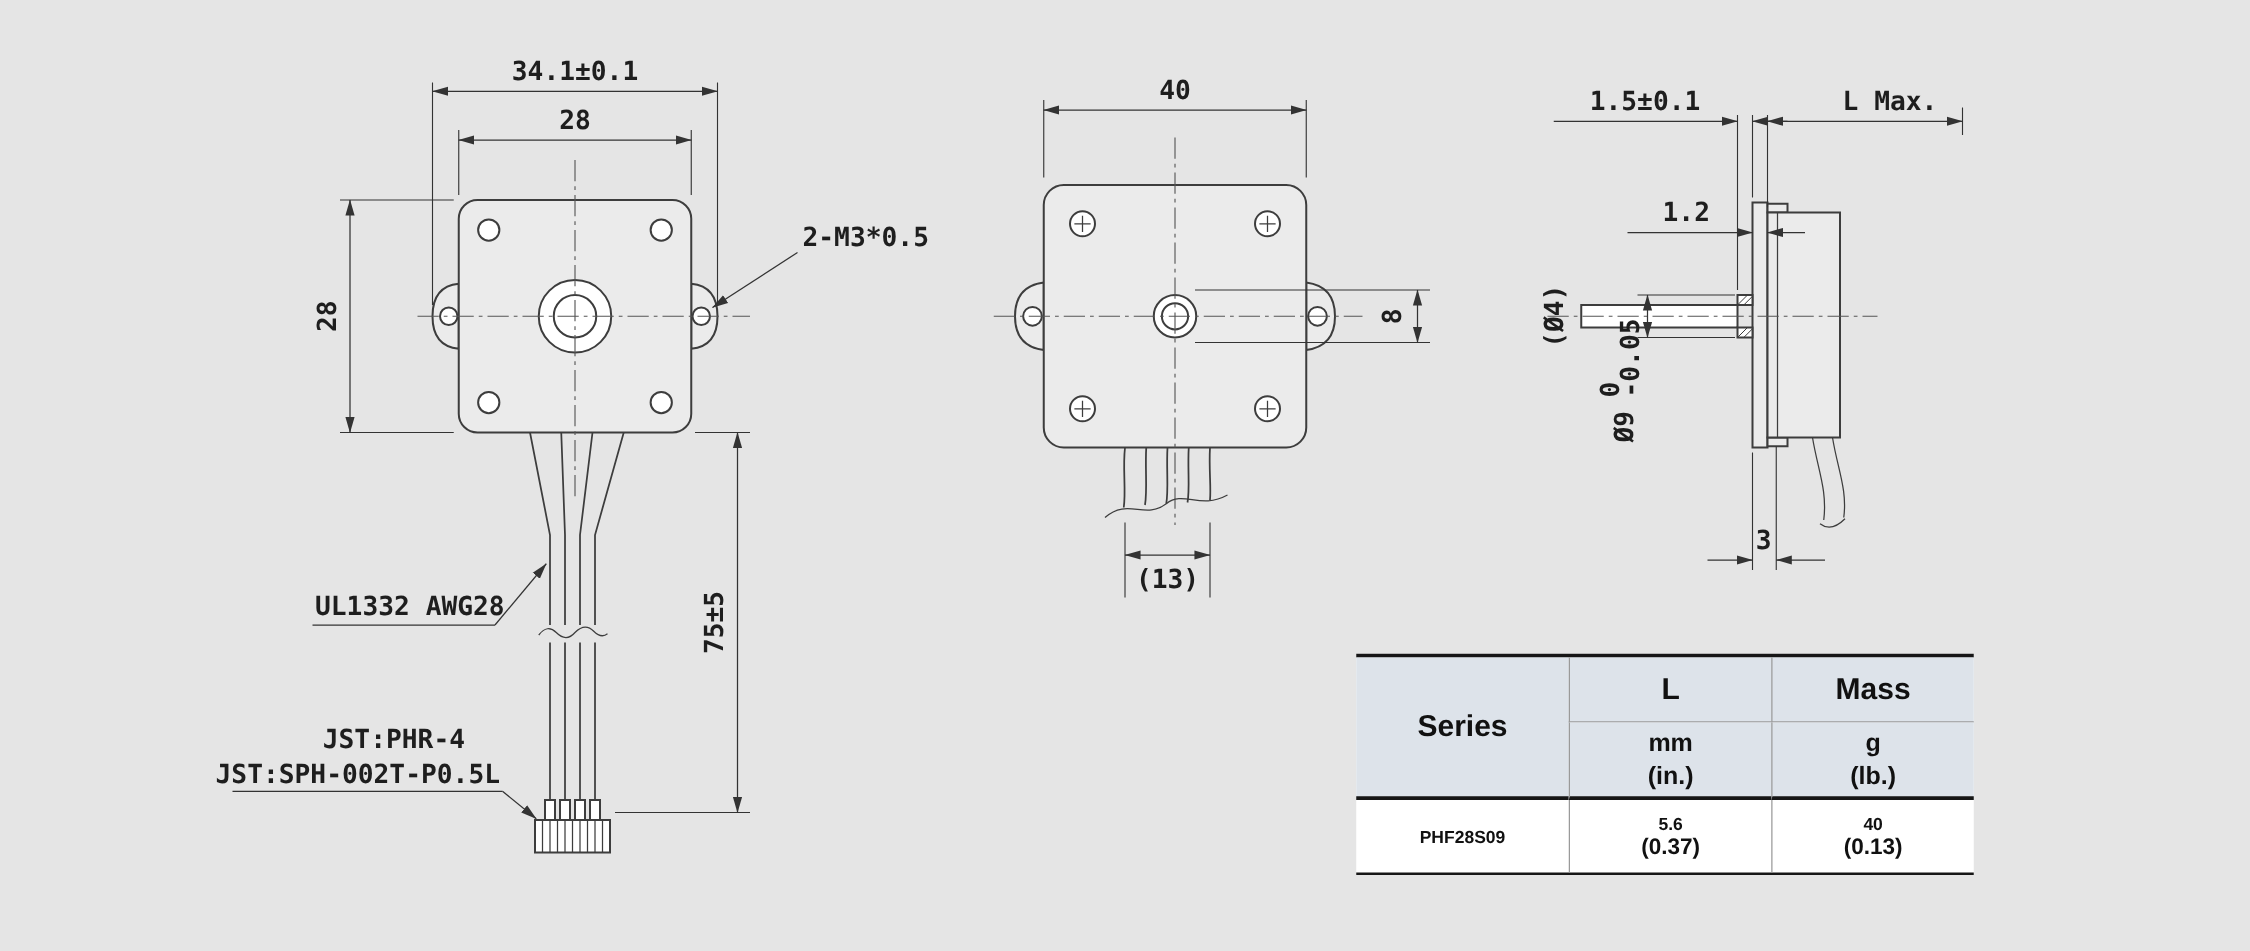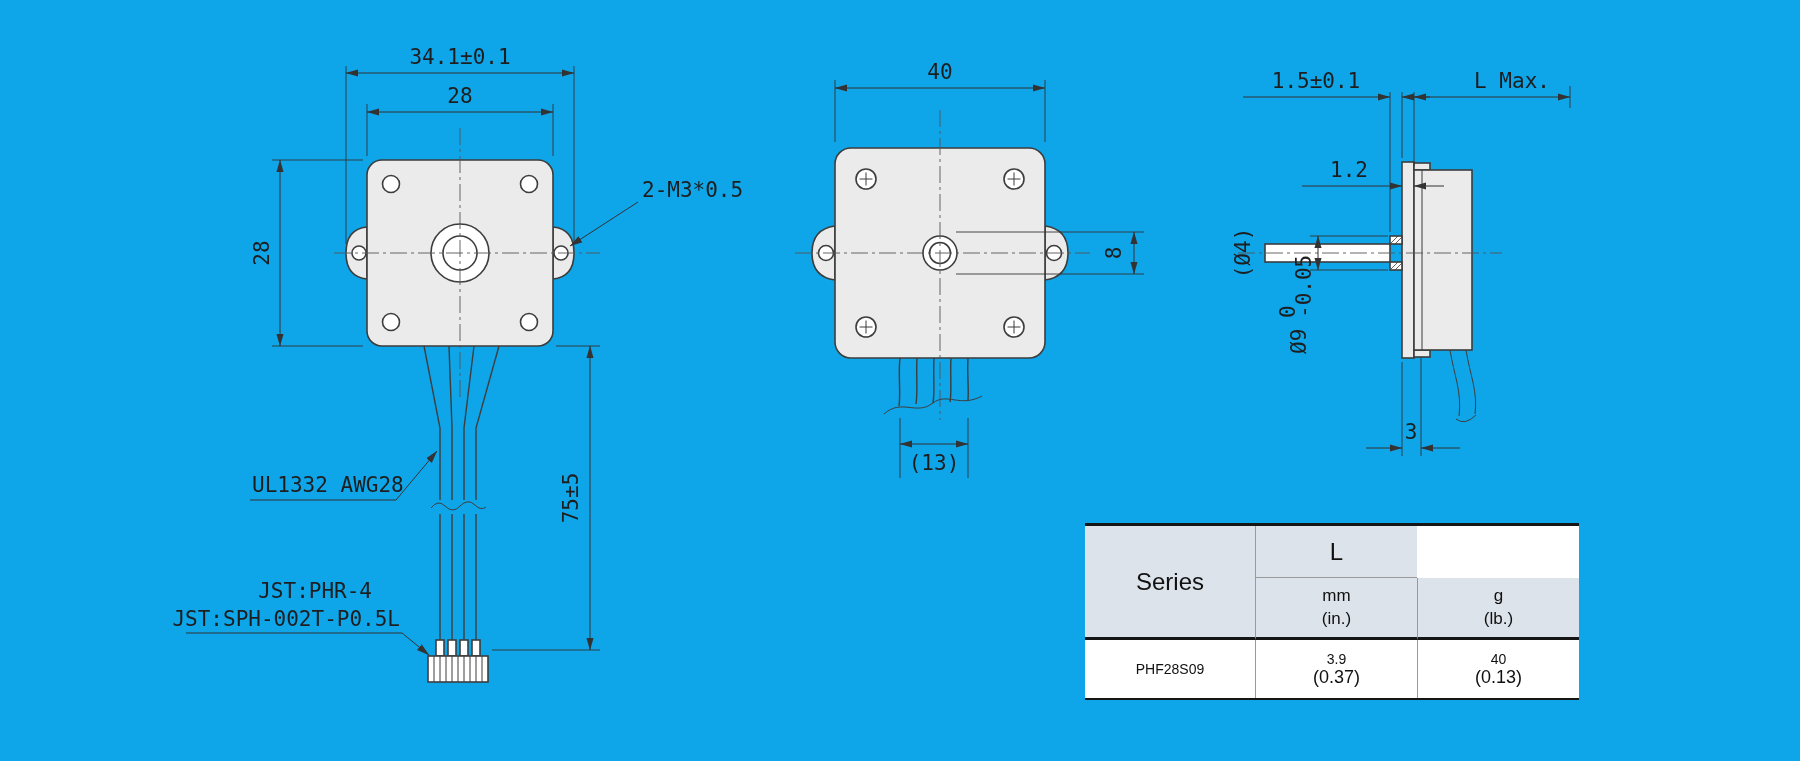--- a/index.html
+++ b/index.html
@@ -1,16 +1,16 @@
 <!DOCTYPE html>
 <html><head>
 <meta charset="utf-8">
 <style>
   html,body{margin:0;padding:0;background:#fff;}
-  .canvas{position:relative;width:1800px;height:761px;background:#0ea5e9;overflow:hidden;}
+  .canvas{position:relative;width:1800px;height:761px;background:#e5e5e5;overflow:hidden;font-weight:bold;}
   svg{position:absolute;left:0;top:0;}
   svg text{font-family:"DejaVu Sans Mono","Liberation Mono",monospace;fill:#1e1e1e;font-size:21px;}
   .out{stroke:#3d3d3d;stroke-width:1.6;fill:none;}
   .body-fill{fill:#ebebeb;}
   .hole{fill:#ffffff;}
   .dim{stroke:#333;stroke-width:1;fill:none;}
   .ext{stroke:#333;stroke-width:0.9;fill:none;}
   .cl{stroke:#555;stroke-width:0.9;stroke-dasharray:17 4 3 4;fill:none;}
   .wire{stroke:#3d3d3d;stroke-width:1.4;fill:none;}
   .thin{stroke:#3d3d3d;stroke-width:1;fill:none;}
@@ -18,21 +18,21 @@
 
   .spec-table{position:absolute;left:1085px;top:523px;width:494px;
     border-top:3px solid #161616;border-bottom:2px solid #161616;
     display:grid;grid-template-columns:170px 162px 162px;grid-template-rows:52px 62px 58px;
     font-family:"Liberation Sans",sans-serif;color:#111;background:#fff;}
   .cell{display:flex;align-items:center;justify-content:center;text-align:center;}
   .hdr{background:#dde3ea;font-size:24px;}
   .cell.col2,.cell.col3{border-left:1px solid #9a9a9a;}
   .series-cell{grid-column:1;grid-row:1/3;border-bottom:3px solid #161616;background:#dde3ea;font-size:24px;text-align:center;}
   .r1{grid-row:1;border-bottom:1px solid #9a9a9a;}
-  .r2{grid-row:2;border-bottom:3px solid #161616;flex-direction:column;font-size:17px;line-height:1.3;}
+  .r2{grid-row:2;border-bottom:3px solid #161616;flex-direction:column;font-size:20px;line-height:1.3;}
   .r3{grid-row:3;flex-direction:column;line-height:1.15;}
   .val{font-size:14px;}
   .sub{font-size:18px;}
 </style>
 </head>
 <body>
 
 <div class="canvas">
 
 <svg width="1800" height="761" viewBox="0 0 1800 761">
@@ -226,33 +226,34 @@
     <line class="ext" x1="1421" y1="357" x2="1421" y2="456"></line>
     <line class="dim" x1="1366" y1="448" x2="1402" y2="448" marker-end="url(#arr)"></line>
     <line class="dim" x1="1460" y1="448" x2="1421" y2="448" marker-end="url(#arr)"></line>
     <text x="1411" y="439" text-anchor="middle">3</text>
   </g>
 </svg>
 
 <div class="spec-table">
   <div class="cell series-cell">Series</div>
   <div class="cell hdr col2 r1">L</div>
+  <div class="cell hdr col3 r1">Mass</div>
 
   <div class="cell hdr col2 r2">
     <span>mm</span>
     <span>(in.)</span>
   </div>
   <div class="cell hdr col3 r2">
     <span>g</span>
     <span>(lb.)</span>
   </div>
 
   <div class="cell r3 val">PHF28S09</div>
   <div class="cell col2 r3">
-    <span class="val">3.9</span>
+    <span class="val">5.6</span>
     <span class="sub">(0.37)</span>
   </div>
   <div class="cell col3 r3">
     <span class="val">40</span>
     <span class="sub">(0.13)</span>
   </div>
 </div>
 
 </div>
 

